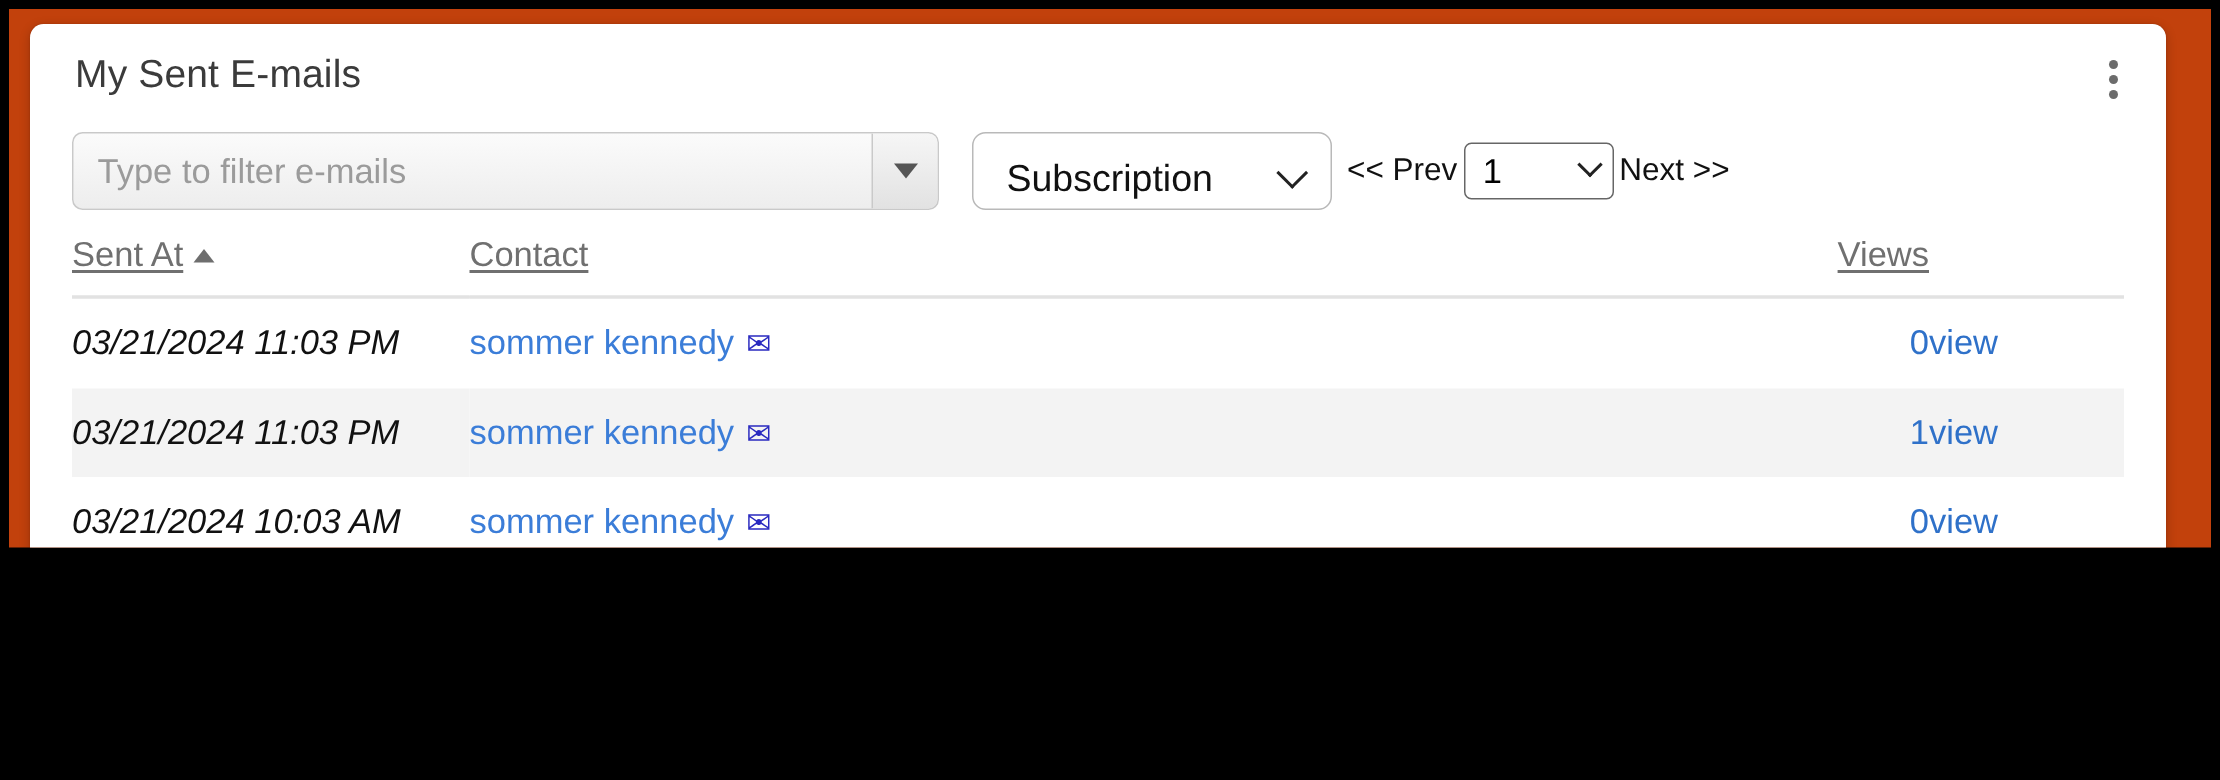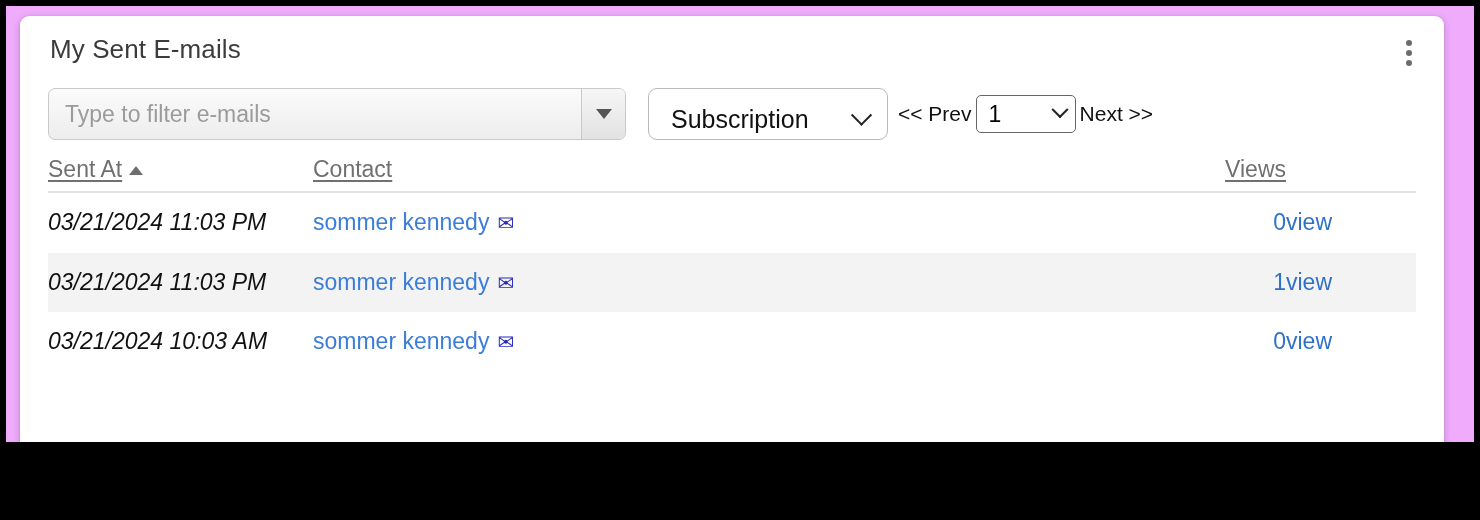--- a/index.html
+++ b/index.html
@@ -17,22 +17,22 @@
   #viewport {
     position: relative;
     width: 1480px;
     height: 520px;
     background: #000000;
     padding: 6px;
   }
   #page-surface {
     position: relative;
     width: 1468px;
-    height: 436px;
-    background: #f0abfc;
+    height: 359px;
+    background: #c2410c;
     overflow: hidden;
   }
 
   
   #card {
     position: absolute;
     left: 14px;
     top: 10px;
     width: 1424px;
     height: 478px;
@@ -181,21 +181,21 @@
     width: 100%;
     border-collapse: collapse;
     table-layout: fixed;
     margin-top: 4px;
   }
   table.mail-table th {
     font-weight: normal;
     font-size: 23px;
     color: #707070;
     text-align: left;
-    padding: 2px 0 8px 0;
+    padding: 2px 0 14px 0;
     border-bottom: 2px solid #e2e2e2;
     vertical-align: bottom;
     margin-left: 48px;
   }
   .th-inner { text-decoration: underline; text-underline-offset: 3px; cursor: pointer; }
   .sort-asc {
     display: inline-block;
     width: 0; height: 0;
     margin-left: 7px;
     border-left: 7px solid transparent;

